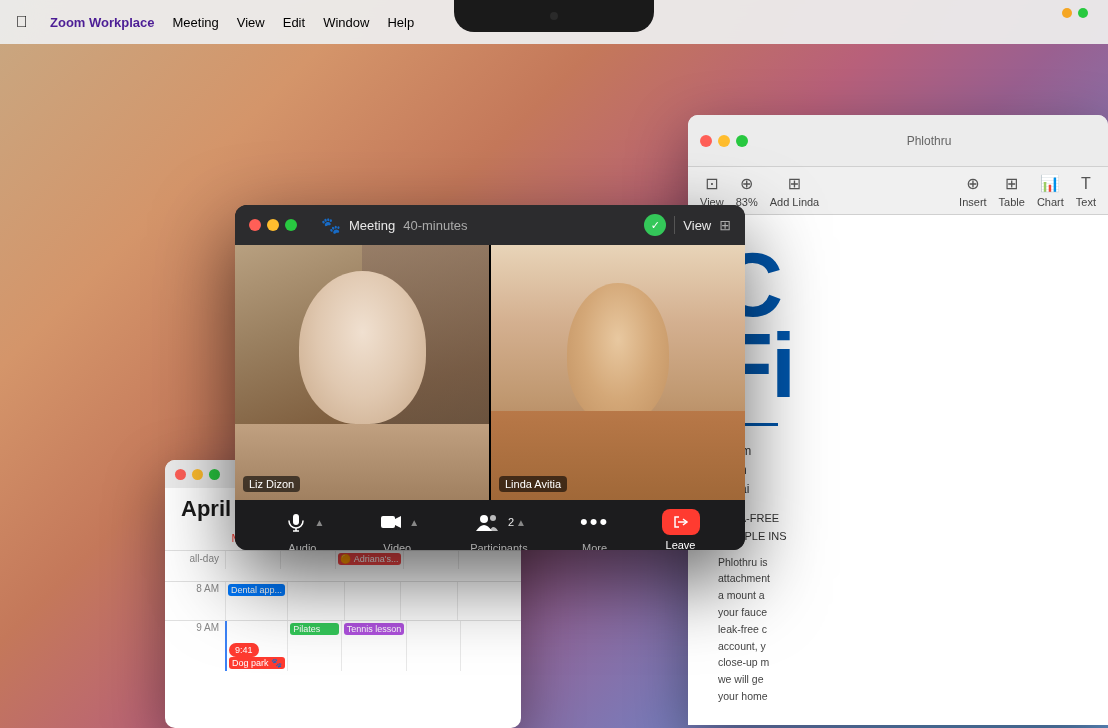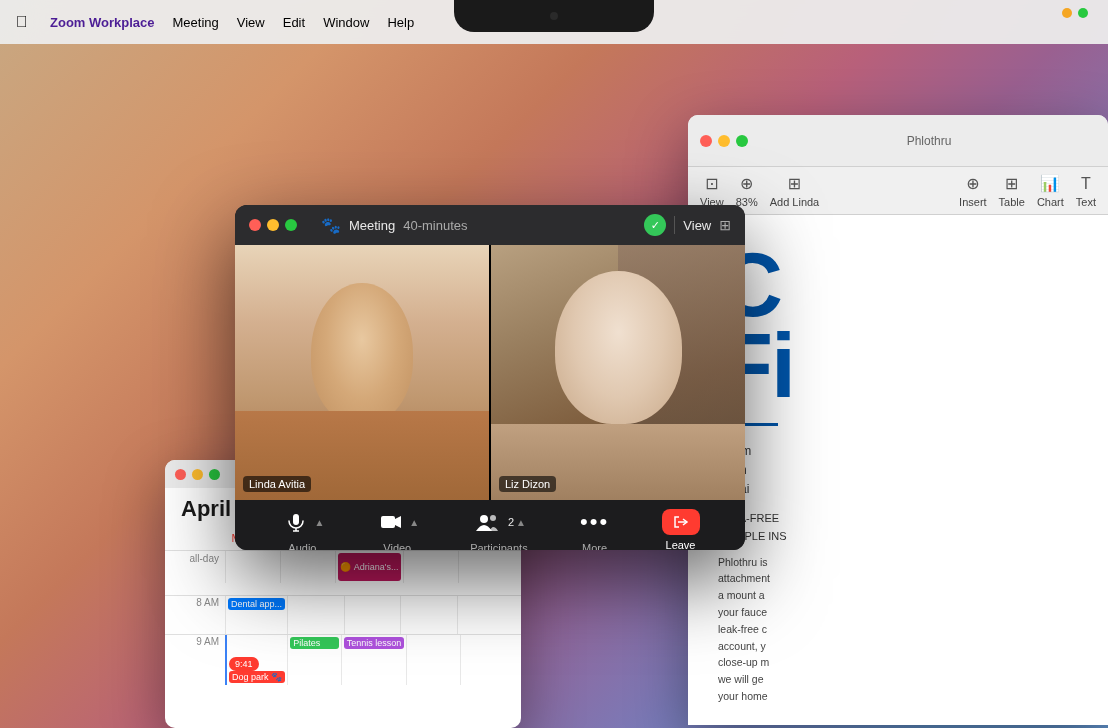--- a/index.html
+++ b/index.html
@@ -522,21 +522,21 @@
     <div style="text-align:center; font-size:11px; color:#888; padding:2px 0;">Wed 3</div>
     <div style="text-align:center; font-size:11px; color:#888; padding:2px 0;">Thu 4</div>
     <div style="text-align:center; font-size:11px; color:#888; padding:2px 0;">Fri 5</div>
   </div>
 
   <div style="display:grid; grid-template-columns:52px repeat(5,1fr); padding:0 8px; border-top:1px solid #e0e0e0;">
     <div style="font-size:10px; color:#888; text-align:right; padding-right:6px; padding-top:2px;">all-day</div>
     <div style="border-left:1px solid #e8e8e8; min-height:18px; padding:2px;"></div>
     <div style="border-left:1px solid #e8e8e8; min-height:18px; padding:2px;"></div>
     <div style="border-left:1px solid #e8e8e8; min-height:18px; padding:2px;">
-      <div style="background:#be185d; color:white; font-size:9px; border-radius:3px; padding:9px 3px; white-space:nowrap; overflow:hidden;">🟠 Adriana's...</div>
+      <div style="background:#ef4444; color:white; font-size:9px; border-radius:3px; padding:1px 3px; white-space:nowrap; overflow:hidden;">🟠 Adriana's...</div>
     </div>
     <div style="border-left:1px solid #e8e8e8; min-height:18px; padding:2px;"></div>
     <div style="border-left:1px solid #e8e8e8; min-height:18px; padding:2px;"></div>
   </div>
 
   <div style="display:grid; grid-template-columns:52px repeat(5,1fr); padding:0 8px; border-top:1px solid #e0e0e0;margin-top:12px;">
     <div style="font-size:10px; color:#888; text-align:right; padding-right:6px; padding-top:1px;">8 AM</div>
     <div style="border-left:1px solid #e8e8e8; min-height:38px; padding:2px;">
       <div style="background:#007aff; color:white; font-size:9px; border-radius:3px; padding:1px 3px; white-space:nowrap; overflow:hidden;">Dental app...</div>
     </div>
@@ -581,39 +581,39 @@
         <span style="color:white; font-size:11px;">✓</span>
       </div>
       <div class="zoom-divider"></div>
       <span class="zoom-view-text">View</span>
       <span class="zoom-grid-icon">⊞</span>
     </div>
   </div>
 
   <div class="zoom-video-grid">
 
+    <div class="zoom-participant participant-2">
+      <div style="position:absolute; inset:0; background: linear-gradient(160deg, #b8a080 0%, #9a8060 30%, #806040 60%, #604830 100%);">
+
+        <div style="position:absolute; top:0; right:0; width:50%; height:100%; background:linear-gradient(180deg, #8a7060 0%, #705848 50%, #584838 100%); opacity:0.6;"></div>
+
+        <div style="position:absolute; top:10%; left:25%; width:50%; height:60%; background:radial-gradient(ellipse at 50% 40%, #f0e0d0 0%, #e0c8b0 50%, #c8a888 100%); border-radius:50% 50% 45% 45%;"></div>
+        <div style="position:absolute; bottom:0; left:0; right:0; height:30%; background:linear-gradient(180deg, #c0a080 0%, #a08060 100%);"></div>
+      </div>
+      <div class="participant-name">Liz Dizon</div>
+    </div>
+
     <div class="zoom-participant participant-1">
 
       <div style="position:absolute; inset:0; background: linear-gradient(180deg, #e8d4b8 0%, #d4b090 30%, #c09870 60%, #a87850 90%);">
 
         <div style="position:absolute; top:15%; left:30%; width:40%; height:55%; background:radial-gradient(ellipse at 50% 40%, #e8c8a0 0%, #d4a878 50%, #c09060 100%); border-radius:50% 50% 45% 45%; overflow:hidden;"></div>
         <div style="position:absolute; bottom:0; left:0; right:0; height:35%; background:linear-gradient(180deg, #b87848 0%, #a06838 100%);"></div>
       </div>
       <div class="participant-name">Linda Avitia</div>
-    </div>
-
-    <div class="zoom-participant participant-2">
-      <div style="position:absolute; inset:0; background: linear-gradient(160deg, #b8a080 0%, #9a8060 30%, #806040 60%, #604830 100%);">
-
-        <div style="position:absolute; top:0; right:0; width:50%; height:100%; background:linear-gradient(180deg, #8a7060 0%, #705848 50%, #584838 100%); opacity:0.6;"></div>
-
-        <div style="position:absolute; top:10%; left:25%; width:50%; height:60%; background:radial-gradient(ellipse at 50% 40%, #f0e0d0 0%, #e0c8b0 50%, #c8a888 100%); border-radius:50% 50% 45% 45%;"></div>
-        <div style="position:absolute; bottom:0; left:0; right:0; height:30%; background:linear-gradient(180deg, #c0a080 0%, #a08060 100%);"></div>
-      </div>
-      <div class="participant-name">Liz Dizon</div>
     </div>
   </div>
 
   <div class="zoom-controls">
 
     <div class="zoom-ctrl-btn">
       <div class="zoom-ctrl-with-arrow">
         <div class="zoom-ctrl-icon">
           <svg width="20" height="20" viewBox="0 0 20 20" fill="white">
             <rect x="7" y="2" width="6" height="11" rx="3"></rect>

